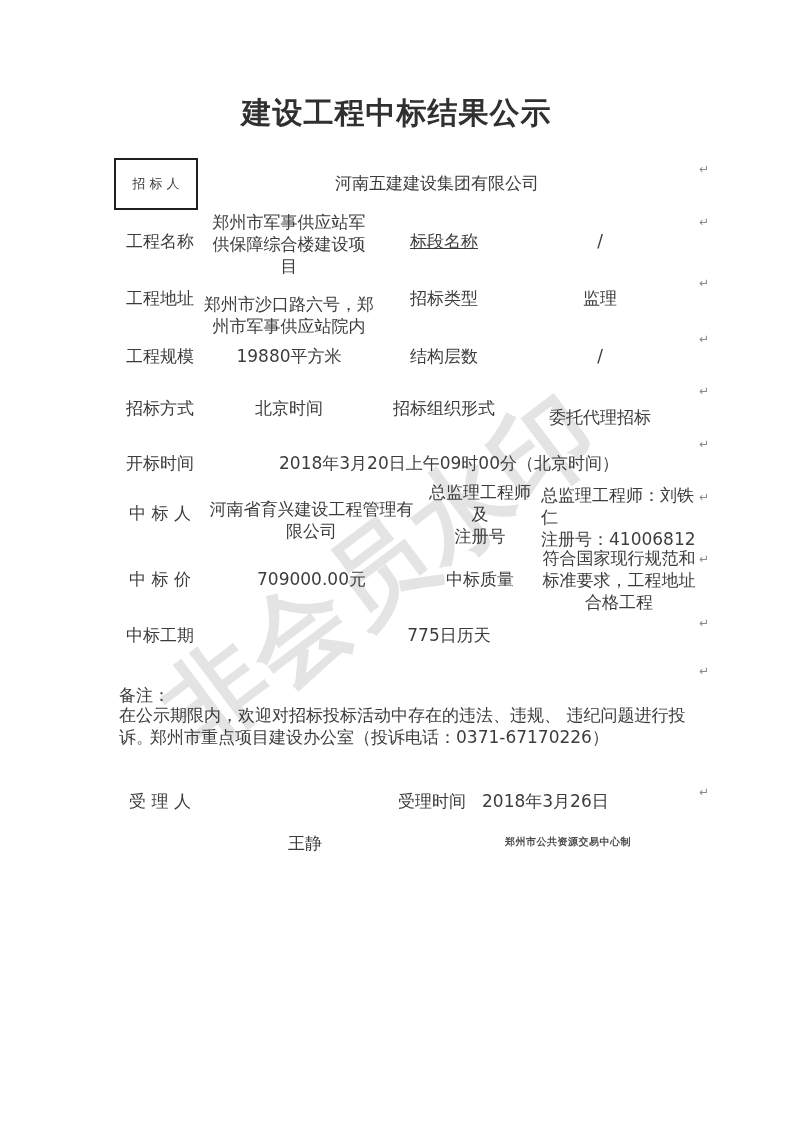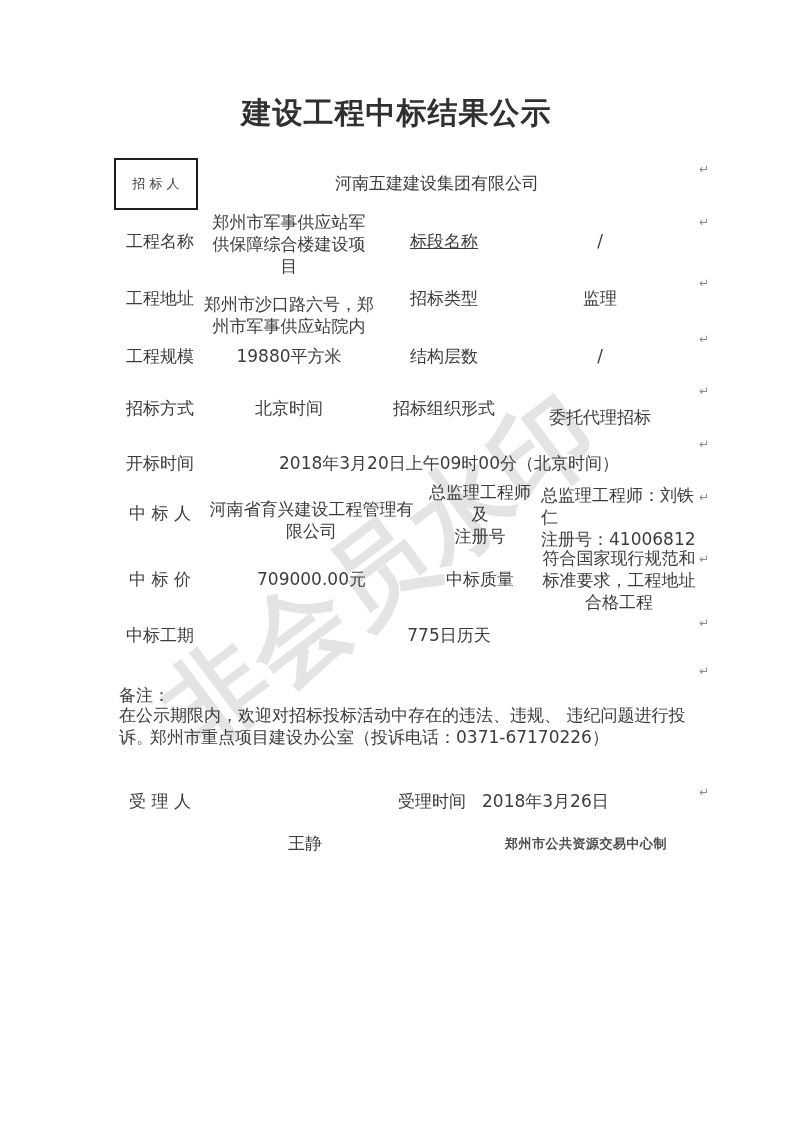--- a/index.html
+++ b/index.html
@@ -57,21 +57,21 @@
     position:absolute;
     left:699px;
     font-size:12px;
     line-height:12px;
     color:#8a8a8a;
     z-index:2;
   }
   .footer{
     position:absolute;
     left:505px;top:835px;
-    font-size:13px;
+    font-size:10px;
     font-weight:bold;
     letter-spacing:0.5px;
     color:#4d4d4d;
     font-family:"DejaVu Serif","Liberation Serif",serif;
   }
   .z{z-index:2;}
 </style>
 </head>
 <body>
 

